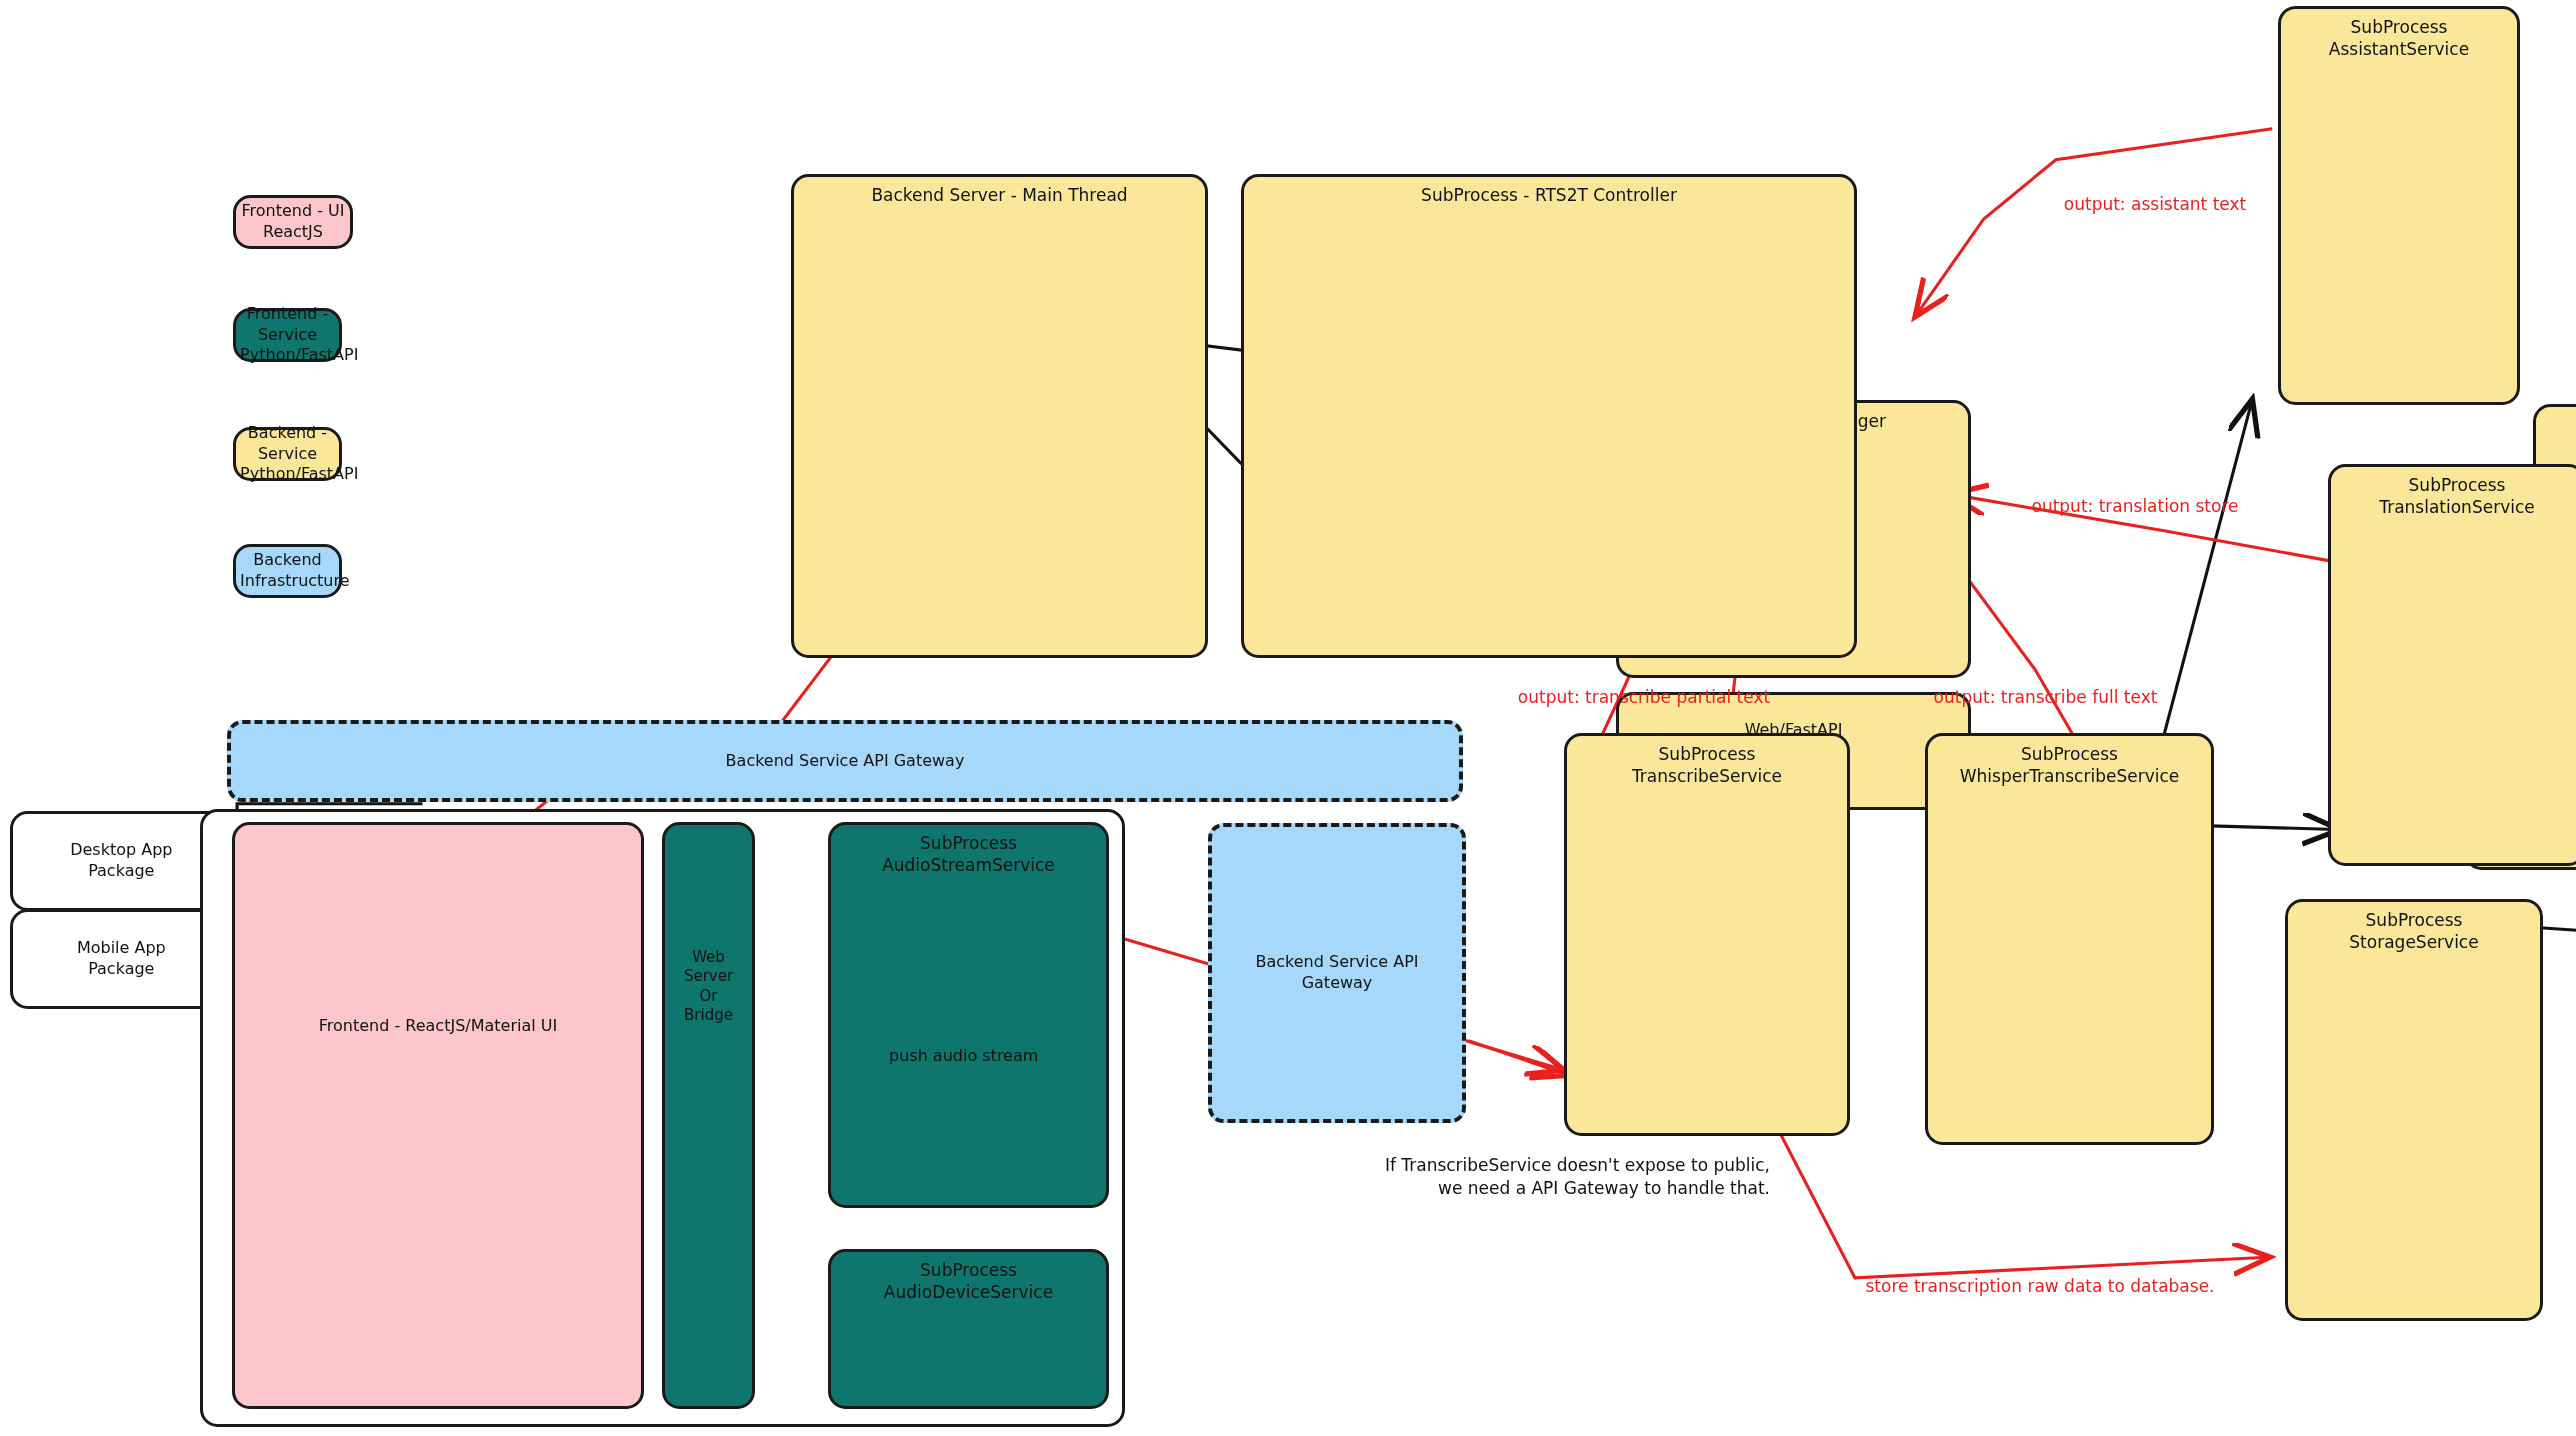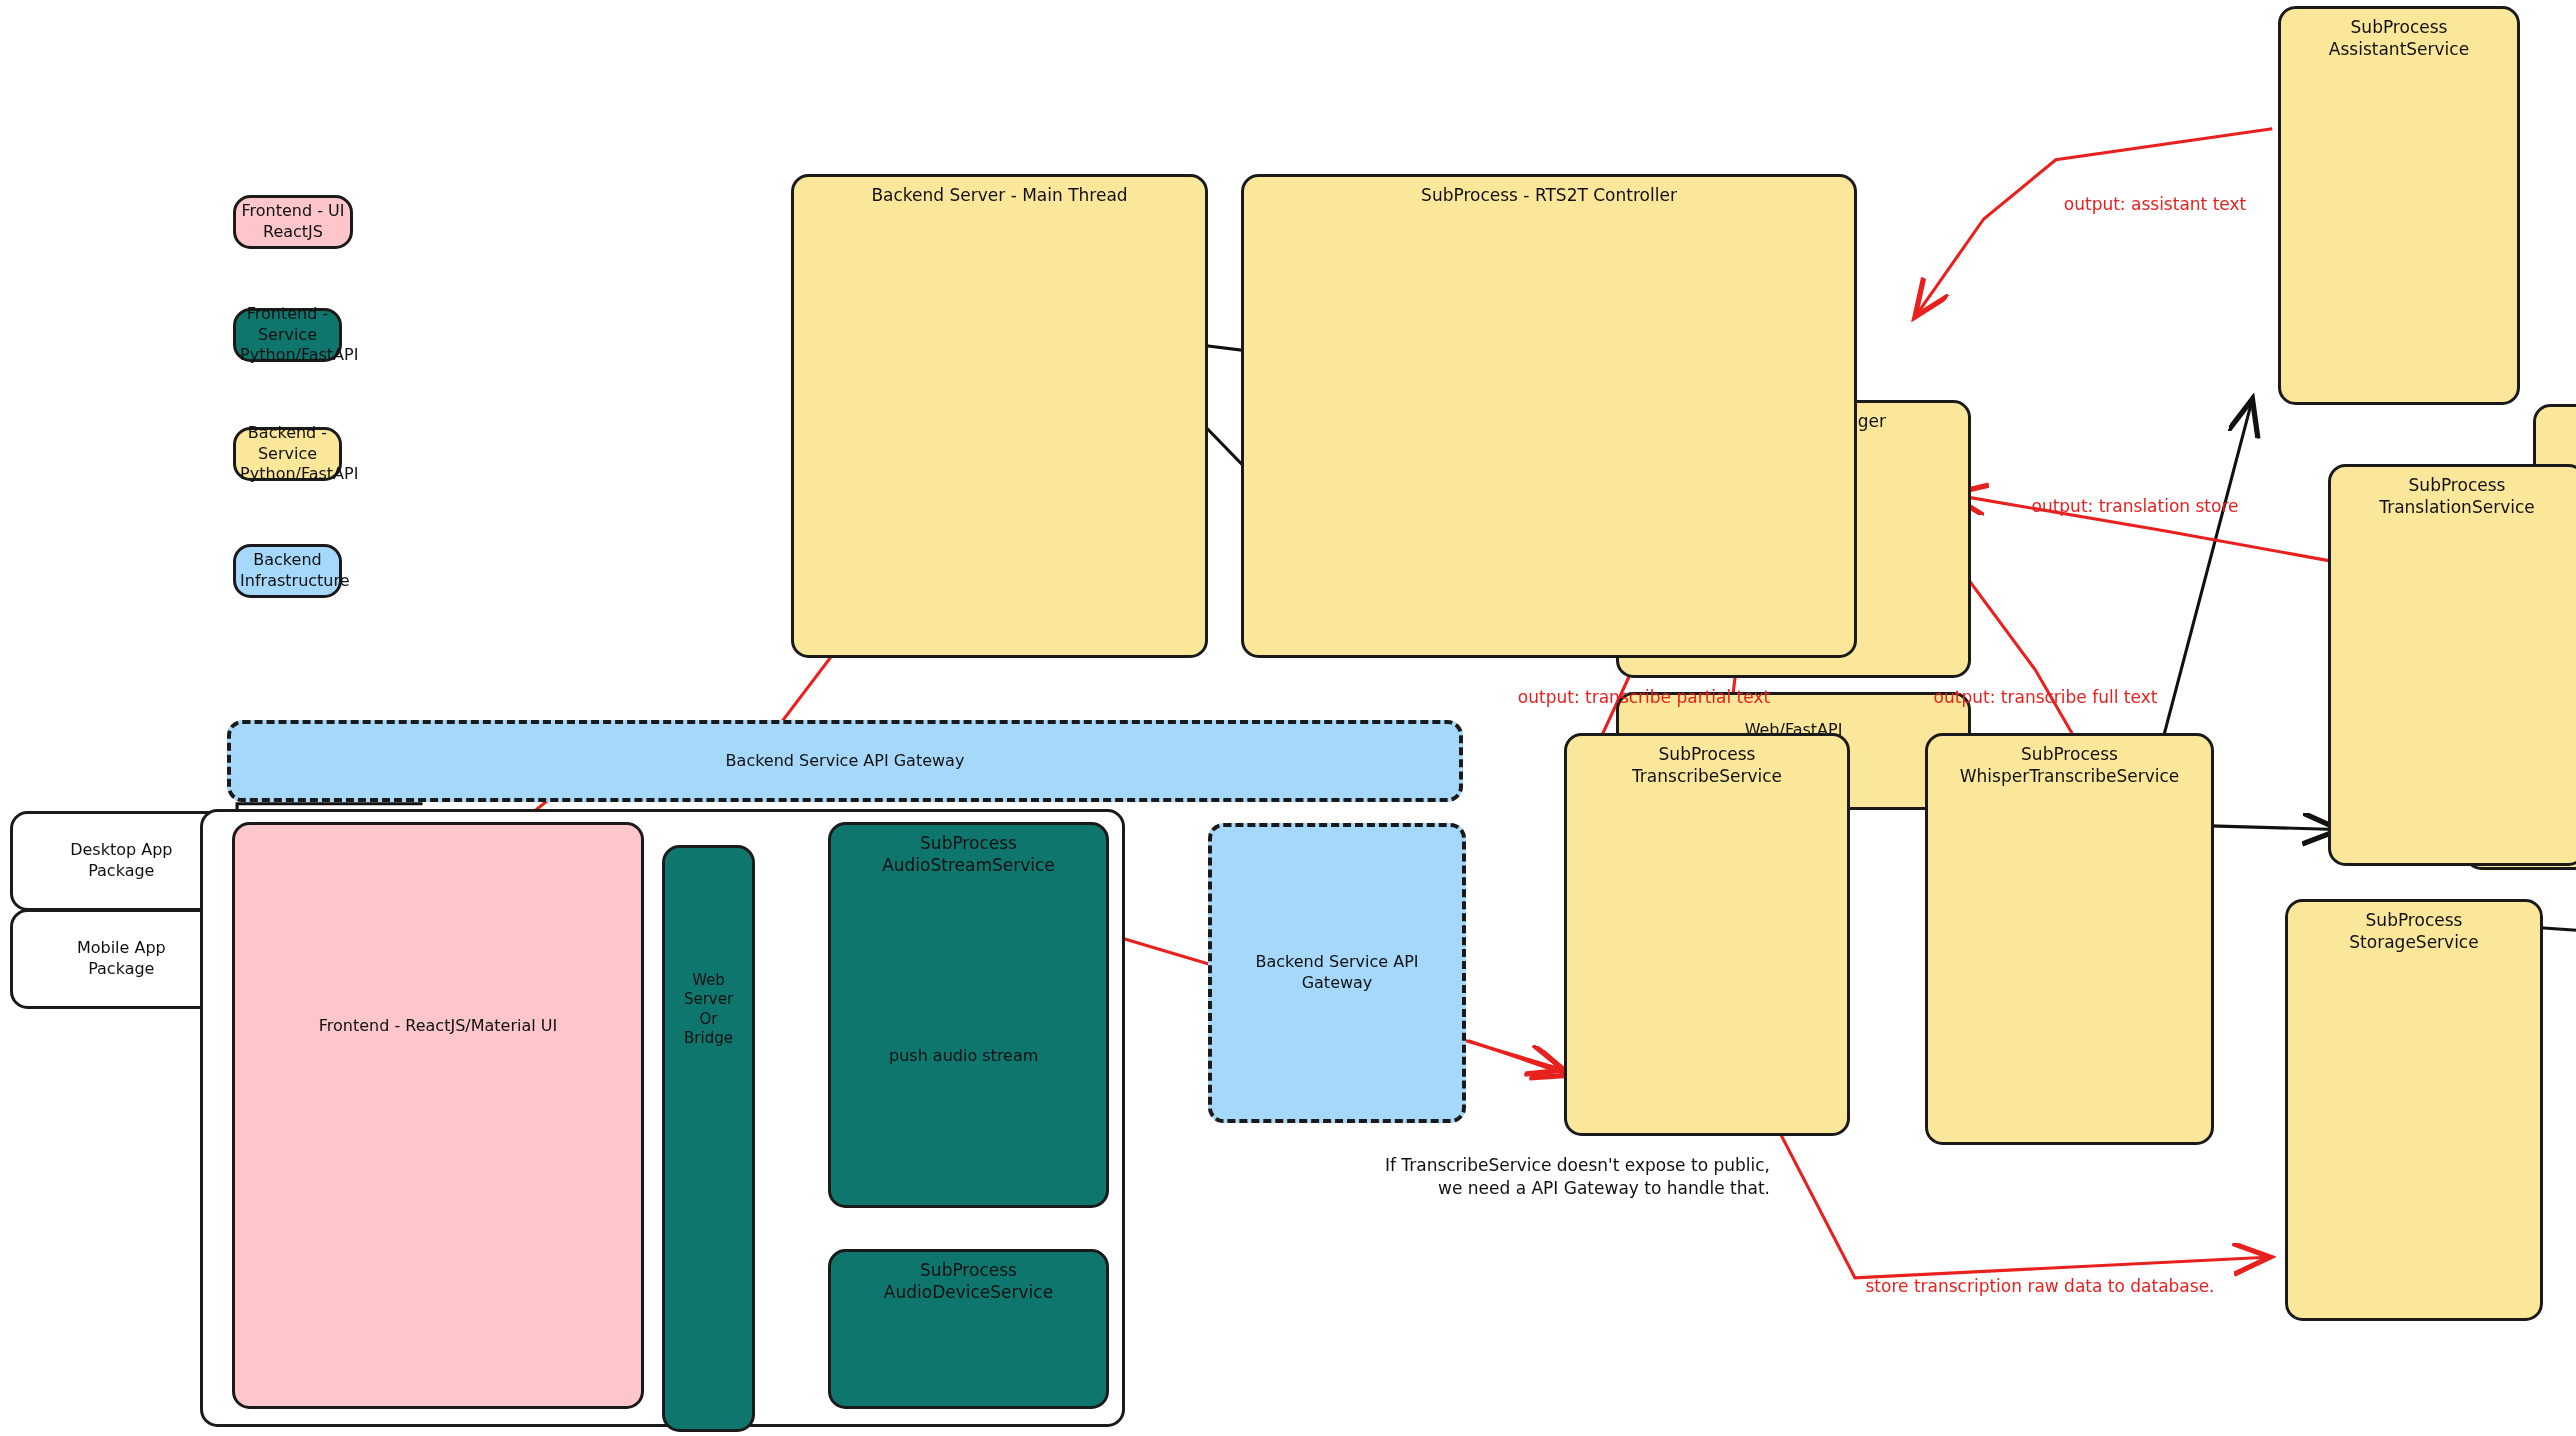--- a/index.html
+++ b/index.html
@@ -254,21 +254,21 @@
     <div class="leaf-label">Mobile App
 Package</div>
   </div>
 
   <div class="node fill-white" style="left:200px; top:809px; width:925px; height:618px;"></div>
 
   <div class="node fill-pink centered" style="left:232px; top:822px; width:412px; height:587px;">
     <div class="leaf-label" style="position:relative; top:-98px;margin-top:18px;">Frontend - ReactJS/Material UI</div>
   </div>
 
-  <div class="node fill-green centered" style="left:662px; top:822px; width:93px; height:587px;margin-top:23px;">
+  <div class="node fill-green centered" style="left:662px; top:822px; width:93px; height:587px;">
     <div class="leaf-label" style="position:relative; top:-129px; font-size:15px;">Web Server
 Or
 Bridge</div>
   </div>
 
   <div class="node fill-green titled" style="left:828px; top:822px; width:281px; height:386px;">
     <div class="n-title">SubProcess
 AudioStreamService</div>
     
     

